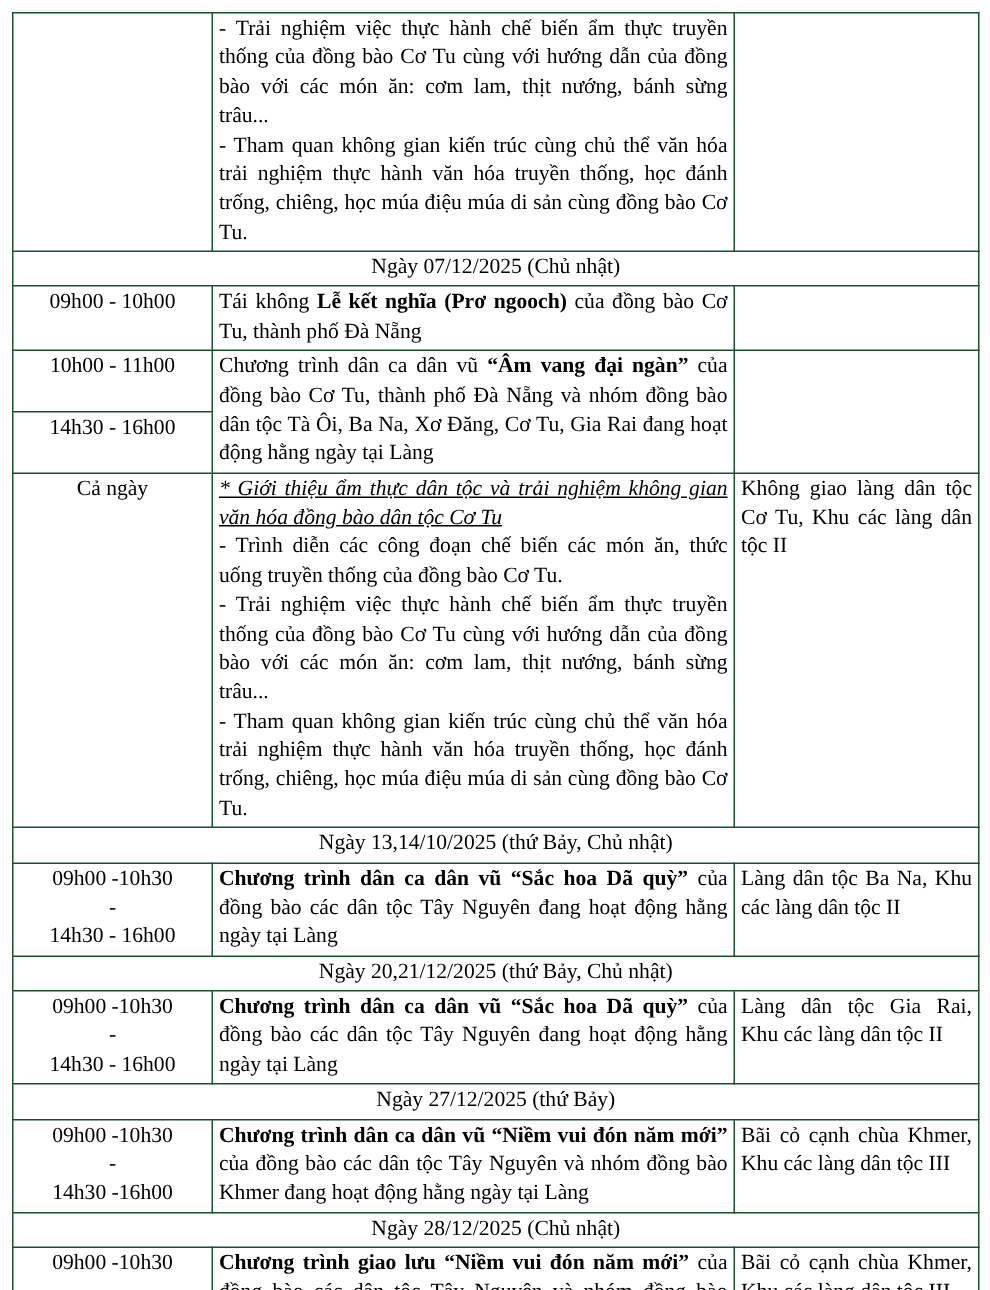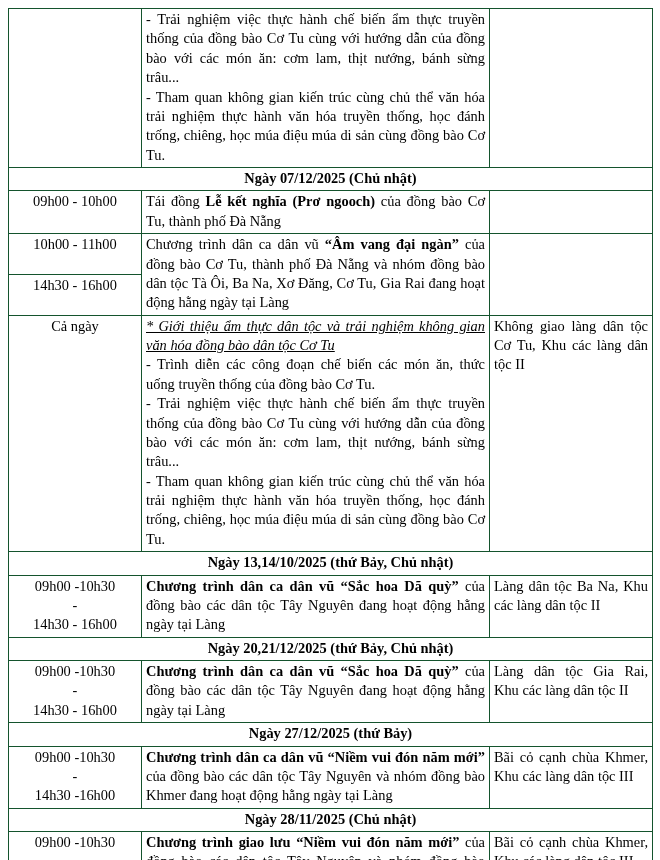--- a/index.html
+++ b/index.html
@@ -67,21 +67,21 @@
   td.place {
     text-align: justify;
     text-align-last: left;
     -moz-text-align-last: left;
     vertical-align: top;
     padding-top: 2px;
   }
 
   td.dayheader {
     text-align: center;
-    font-weight: bold;
+    font-weight: normal;
     vertical-align: middle;
     padding-top: 1px;
     padding-bottom: 2px;
     font-size: 14.4px;
   }
 
   .b   { font-weight: bold; }
   .it  { font-style: italic; text-decoration: underline; }
 </style>
 </head>
@@ -107,21 +107,21 @@
 
       <tr>
         <td class="dayheader" colspan="3">Ngày 07/12/2025 (Chủ nhật)</td>
       </tr>
 
       <tr>
         <td class="time">
           <span class="line">09h00 - 10h00</span>
         </td>
         <td class="desc">
-          <p class="last"><span>Tái đồng </span><span class="b">Lễ kết nghĩa (Prơ ngooch)</span><span> của đồng bào Cơ Tu, thành phố Đà Nẵng</span></p>
+          <p class="last"><span>Tái không </span><span class="b">Lễ kết nghĩa (Prơ ngooch)</span><span> của đồng bào Cơ Tu, thành phố Đà Nẵng</span></p>
         </td>
         <td class="place"></td>
       </tr>
 
       <tr>
         <td class="time">
           <span class="line">10h00 - 11h00</span>
         </td>
         <td class="desc" rowspan="2">
           <p class="last"><span>Chương trình dân ca dân vũ </span><span class="b">“Âm vang đại ngàn”</span><span> của đồng bào Cơ Tu, thành phố Đà Nẵng và nhóm đồng bào dân tộc Tà Ôi, Ba Na, Xơ Đăng, Cơ Tu, Gia Rai đang hoạt động hằng ngày tại Làng</span></p>
@@ -189,21 +189,21 @@
           <span class="line">-</span>
           <span class="line">14h30 -16h00</span>
         </td>
         <td class="desc">
           <p class="last"><span class="b">Chương trình dân ca dân vũ “Niềm vui đón năm mới”</span><span> của đồng bào các dân tộc Tây Nguyên và nhóm đồng bào Khmer đang hoạt động hằng ngày tại Làng</span></p>
         </td>
         <td class="place">Bãi cỏ cạnh chùa Khmer, Khu các làng dân tộc III</td>
       </tr>
 
       <tr>
-        <td class="dayheader" colspan="3">Ngày 28/11/2025 (Chủ nhật)</td>
+        <td class="dayheader" colspan="3">Ngày 28/12/2025 (Chủ nhật)</td>
       </tr>
 
       <tr>
         <td class="time">
           <span class="line">09h00 -10h30</span>
           <span class="line">-</span>
 
         </td>
         <td class="desc">
           <p class="last"><span class="b">Chương trình giao lưu “Niềm vui đón năm mới”</span><span> của đồng bào các dân tộc Tây Nguyên và nhóm đồng bào Khmer đang hoạt động hằng ngày tại Làng</span></p>

